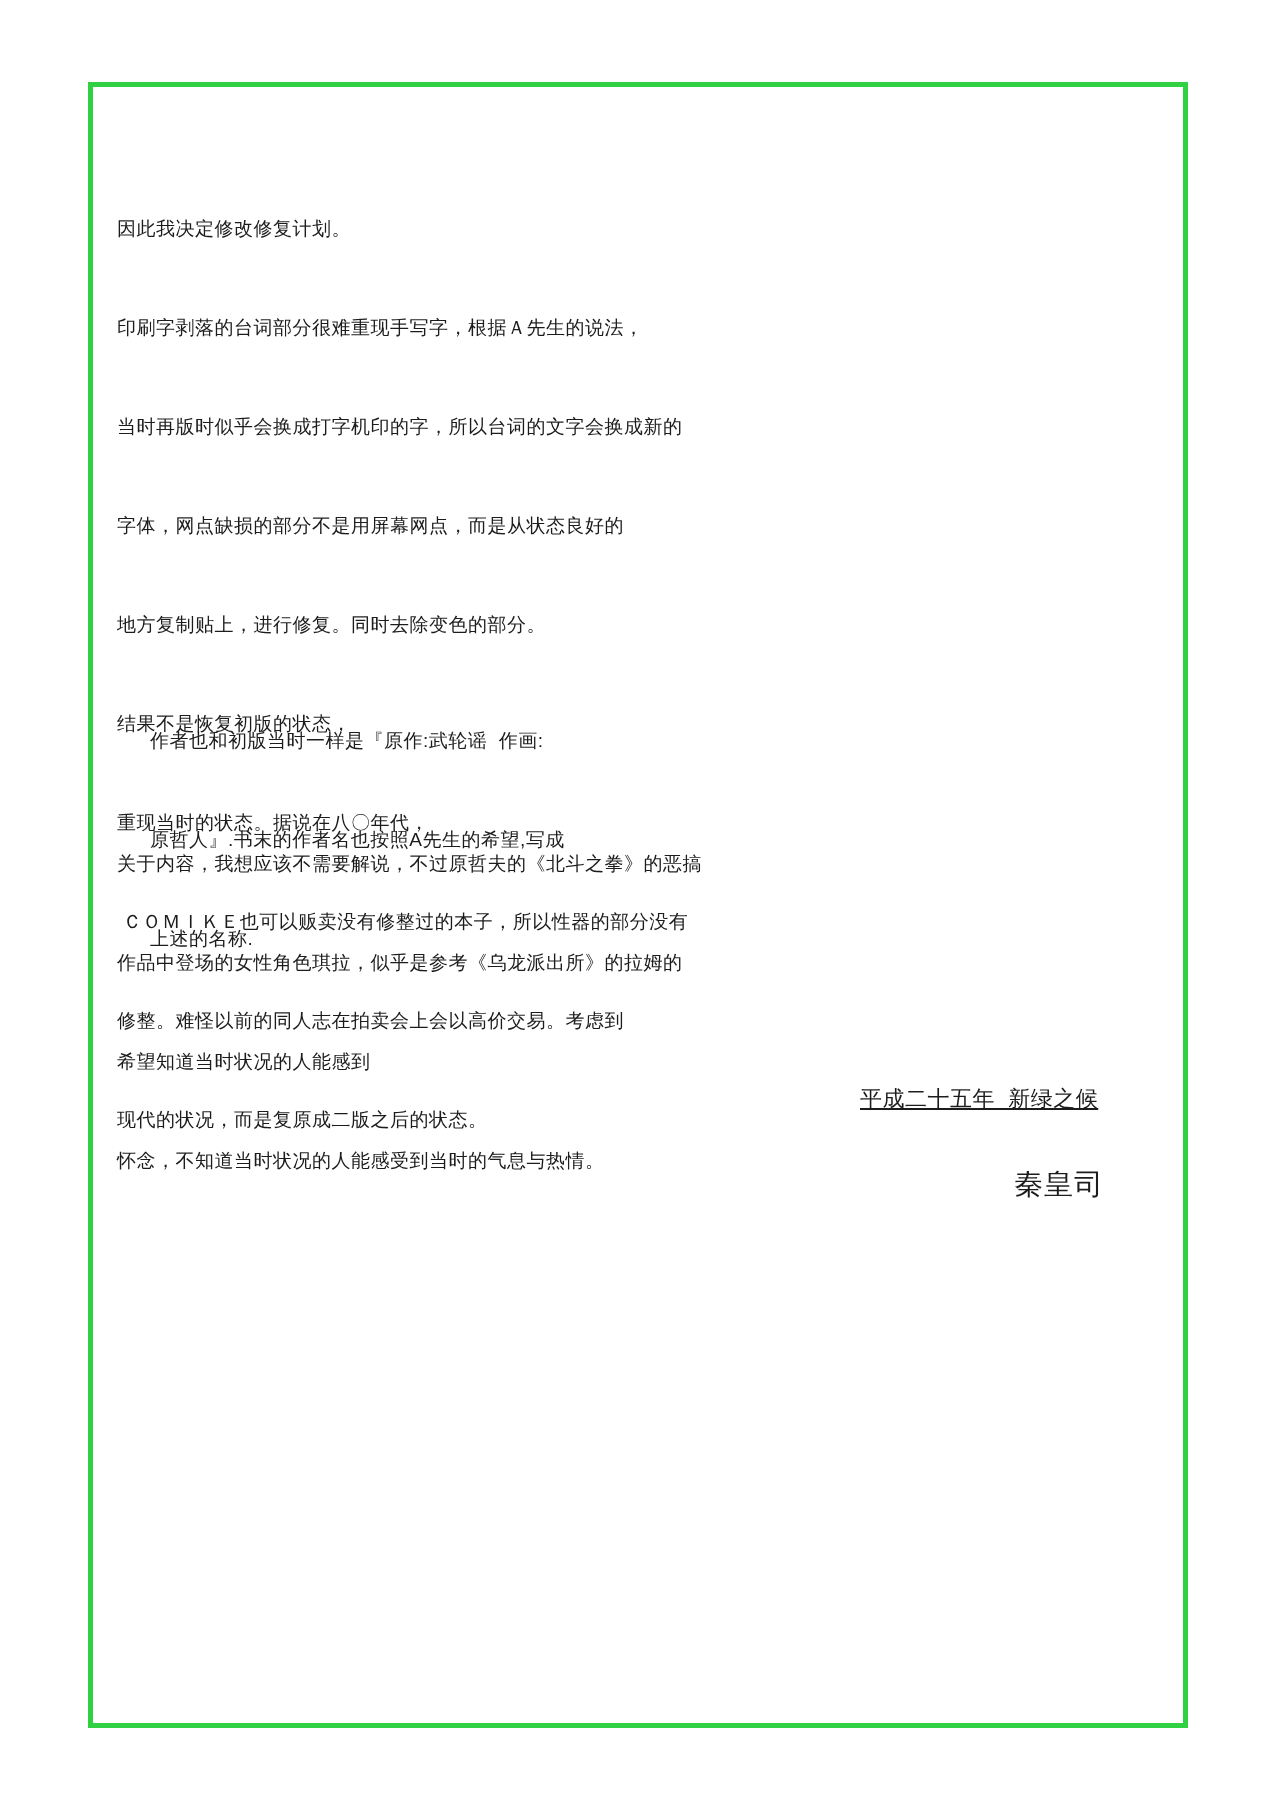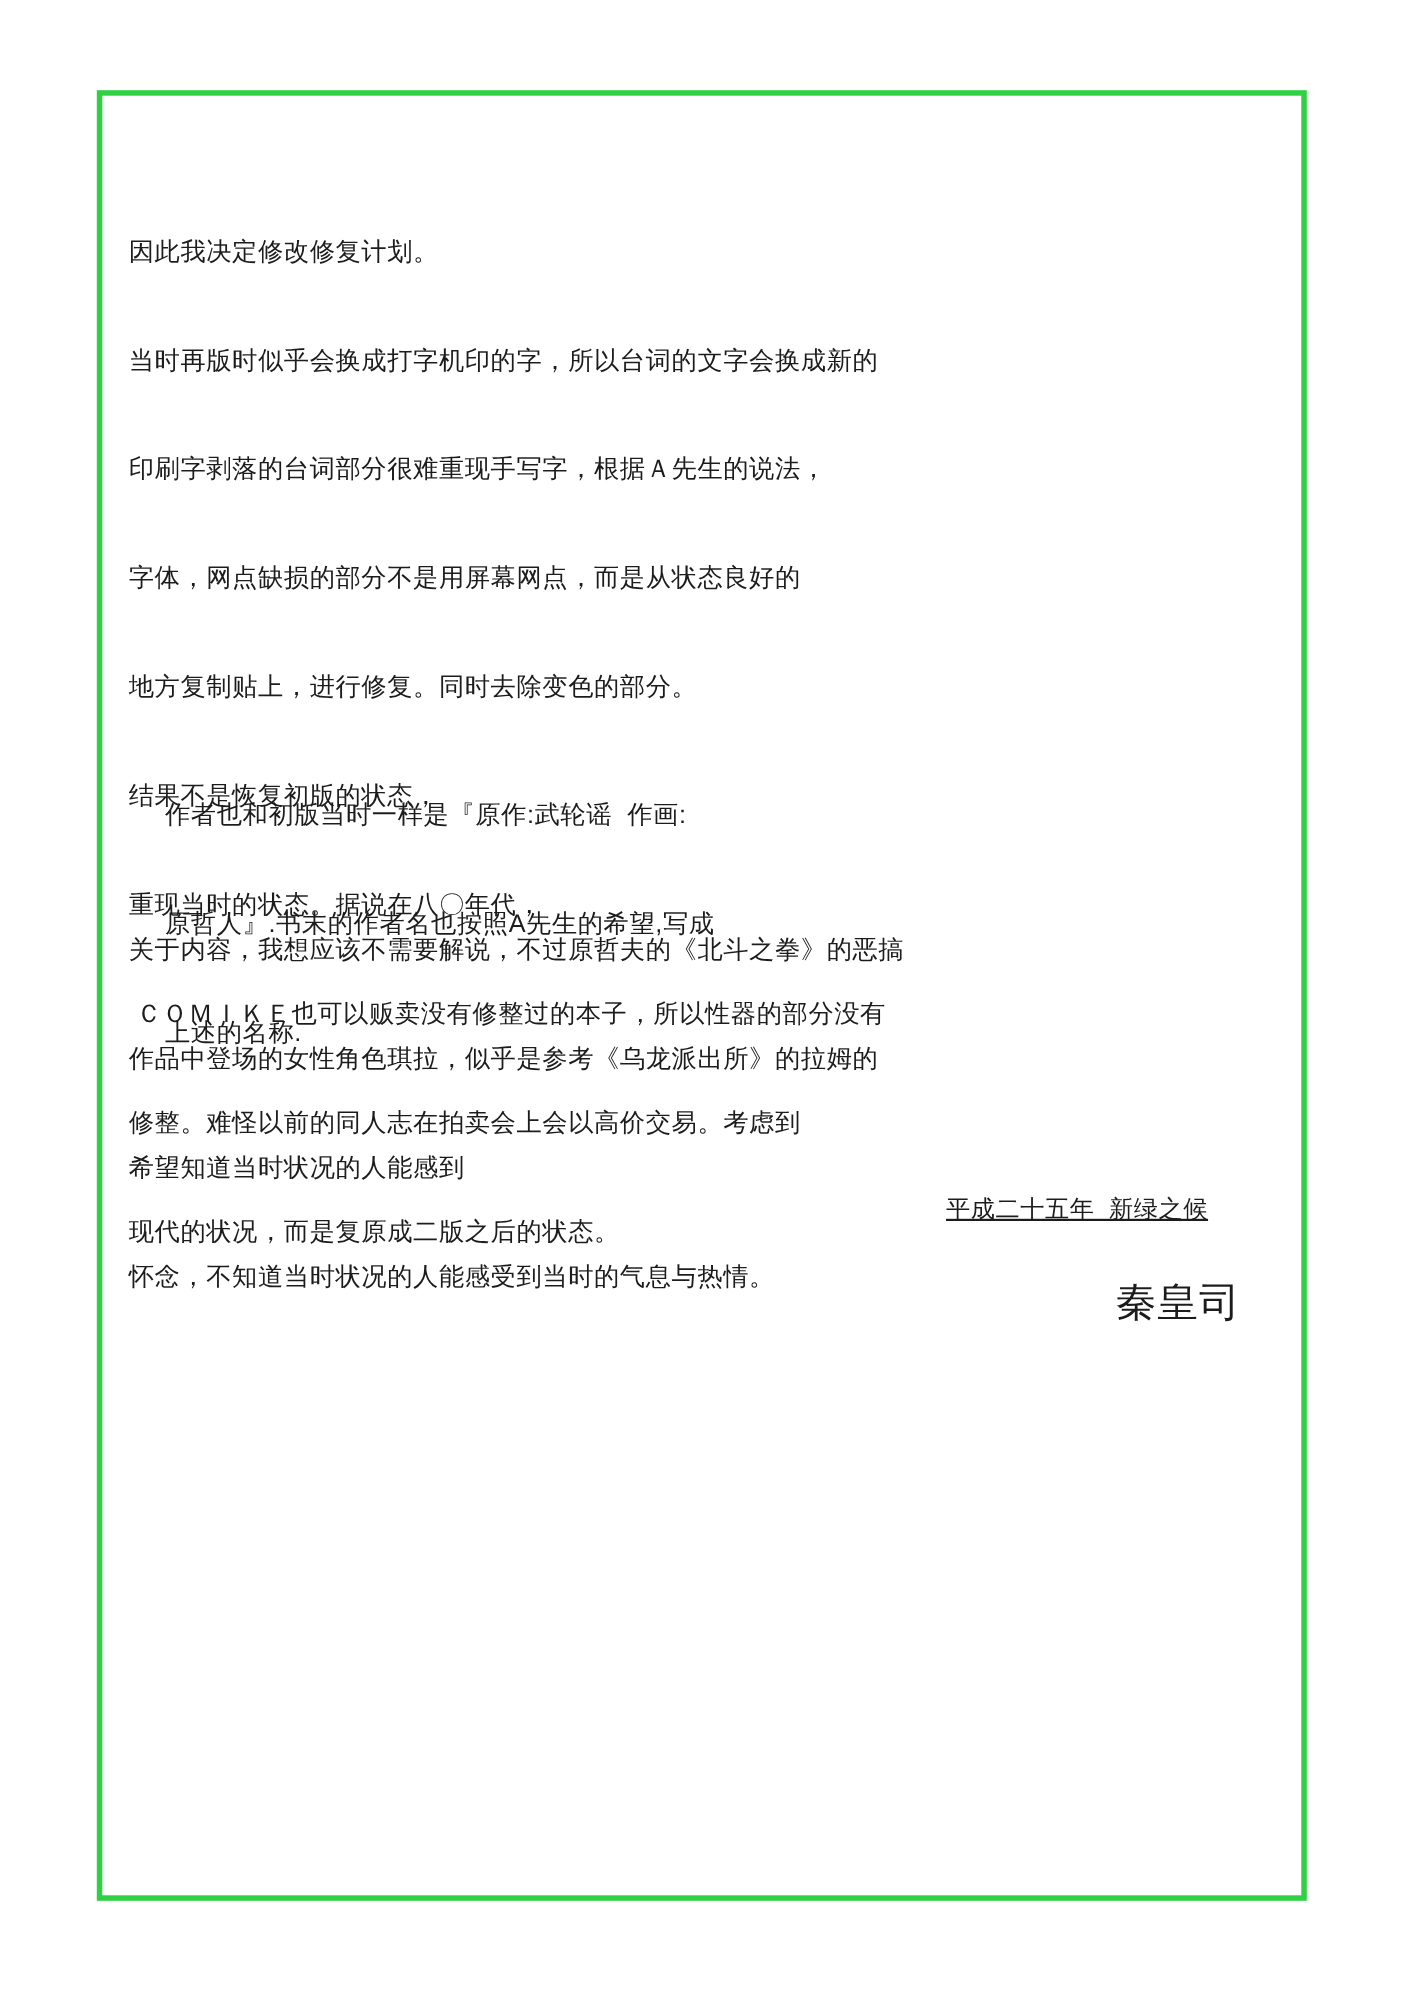--- a/index.html
+++ b/index.html
@@ -20,21 +20,21 @@
     left: 88px;
     top: 82px;
     width: 1090px;
     height: 1636px;
     border: 5px solid #2fd142;
     background: #ffffff;
     box-sizing: content-box;
   }
   .para {
     position: absolute;
-    font-size: 23px;
+    font-size: 19px;
     line-height: 33px;
     white-space: pre;
     letter-spacing: 0.5px;
   }
   .para div { min-height: 33px; }
   #para-main   { left: 117px; top: 146px; }
   #para-author { left: 150px; top: 658px; }
   #para-content{ left: 117px; top: 781px; }
   #date-line {
     position: absolute;
@@ -43,35 +43,35 @@
     font-size: 22px;
     line-height: 30px;
     white-space: pre;
     letter-spacing: 0.5px;
     text-decoration: underline;
   }
   #signature {
     position: absolute;
     left: 1014px;
     top: 1166px;
-    font-size: 37px;
+    font-size: 29px;
     line-height: 36px;
     white-space: pre;
     letter-spacing: 1px;
   }
 </style>
 </head>
 <body>
 
 <div class="frame"></div>
 
 <div class="para" id="para-main">
   <div>因此我决定修改修复计划。</div>
+  <div>印刷字剥落的台词部分很难重现手写字，根据Ａ先生的说法，</div>
   <div>当时再版时似乎会换成打字机印的字，所以台词的文字会换成新的</div>
-  <div>印刷字剥落的台词部分很难重现手写字，根据Ａ先生的说法，</div>
   <div>字体，网点缺损的部分不是用屏幕网点，而是从状态良好的</div>
   <div>地方复制贴上，进行修复。同时去除变色的部分。</div>
   <div>结果不是恢复初版的状态，</div>
   <div>重现当时的状态。据说在八〇年代，</div>
   <div> ＣＯＭＩＫＥ也可以贩卖没有修整过的本子，所以性器的部分没有</div>
   <div>修整。难怪以前的同人志在拍卖会上会以高价交易。考虑到</div>
   <div>现代的状况，而是复原成二版之后的状态。</div>
 </div>
 
 <div class="para" id="para-author">

